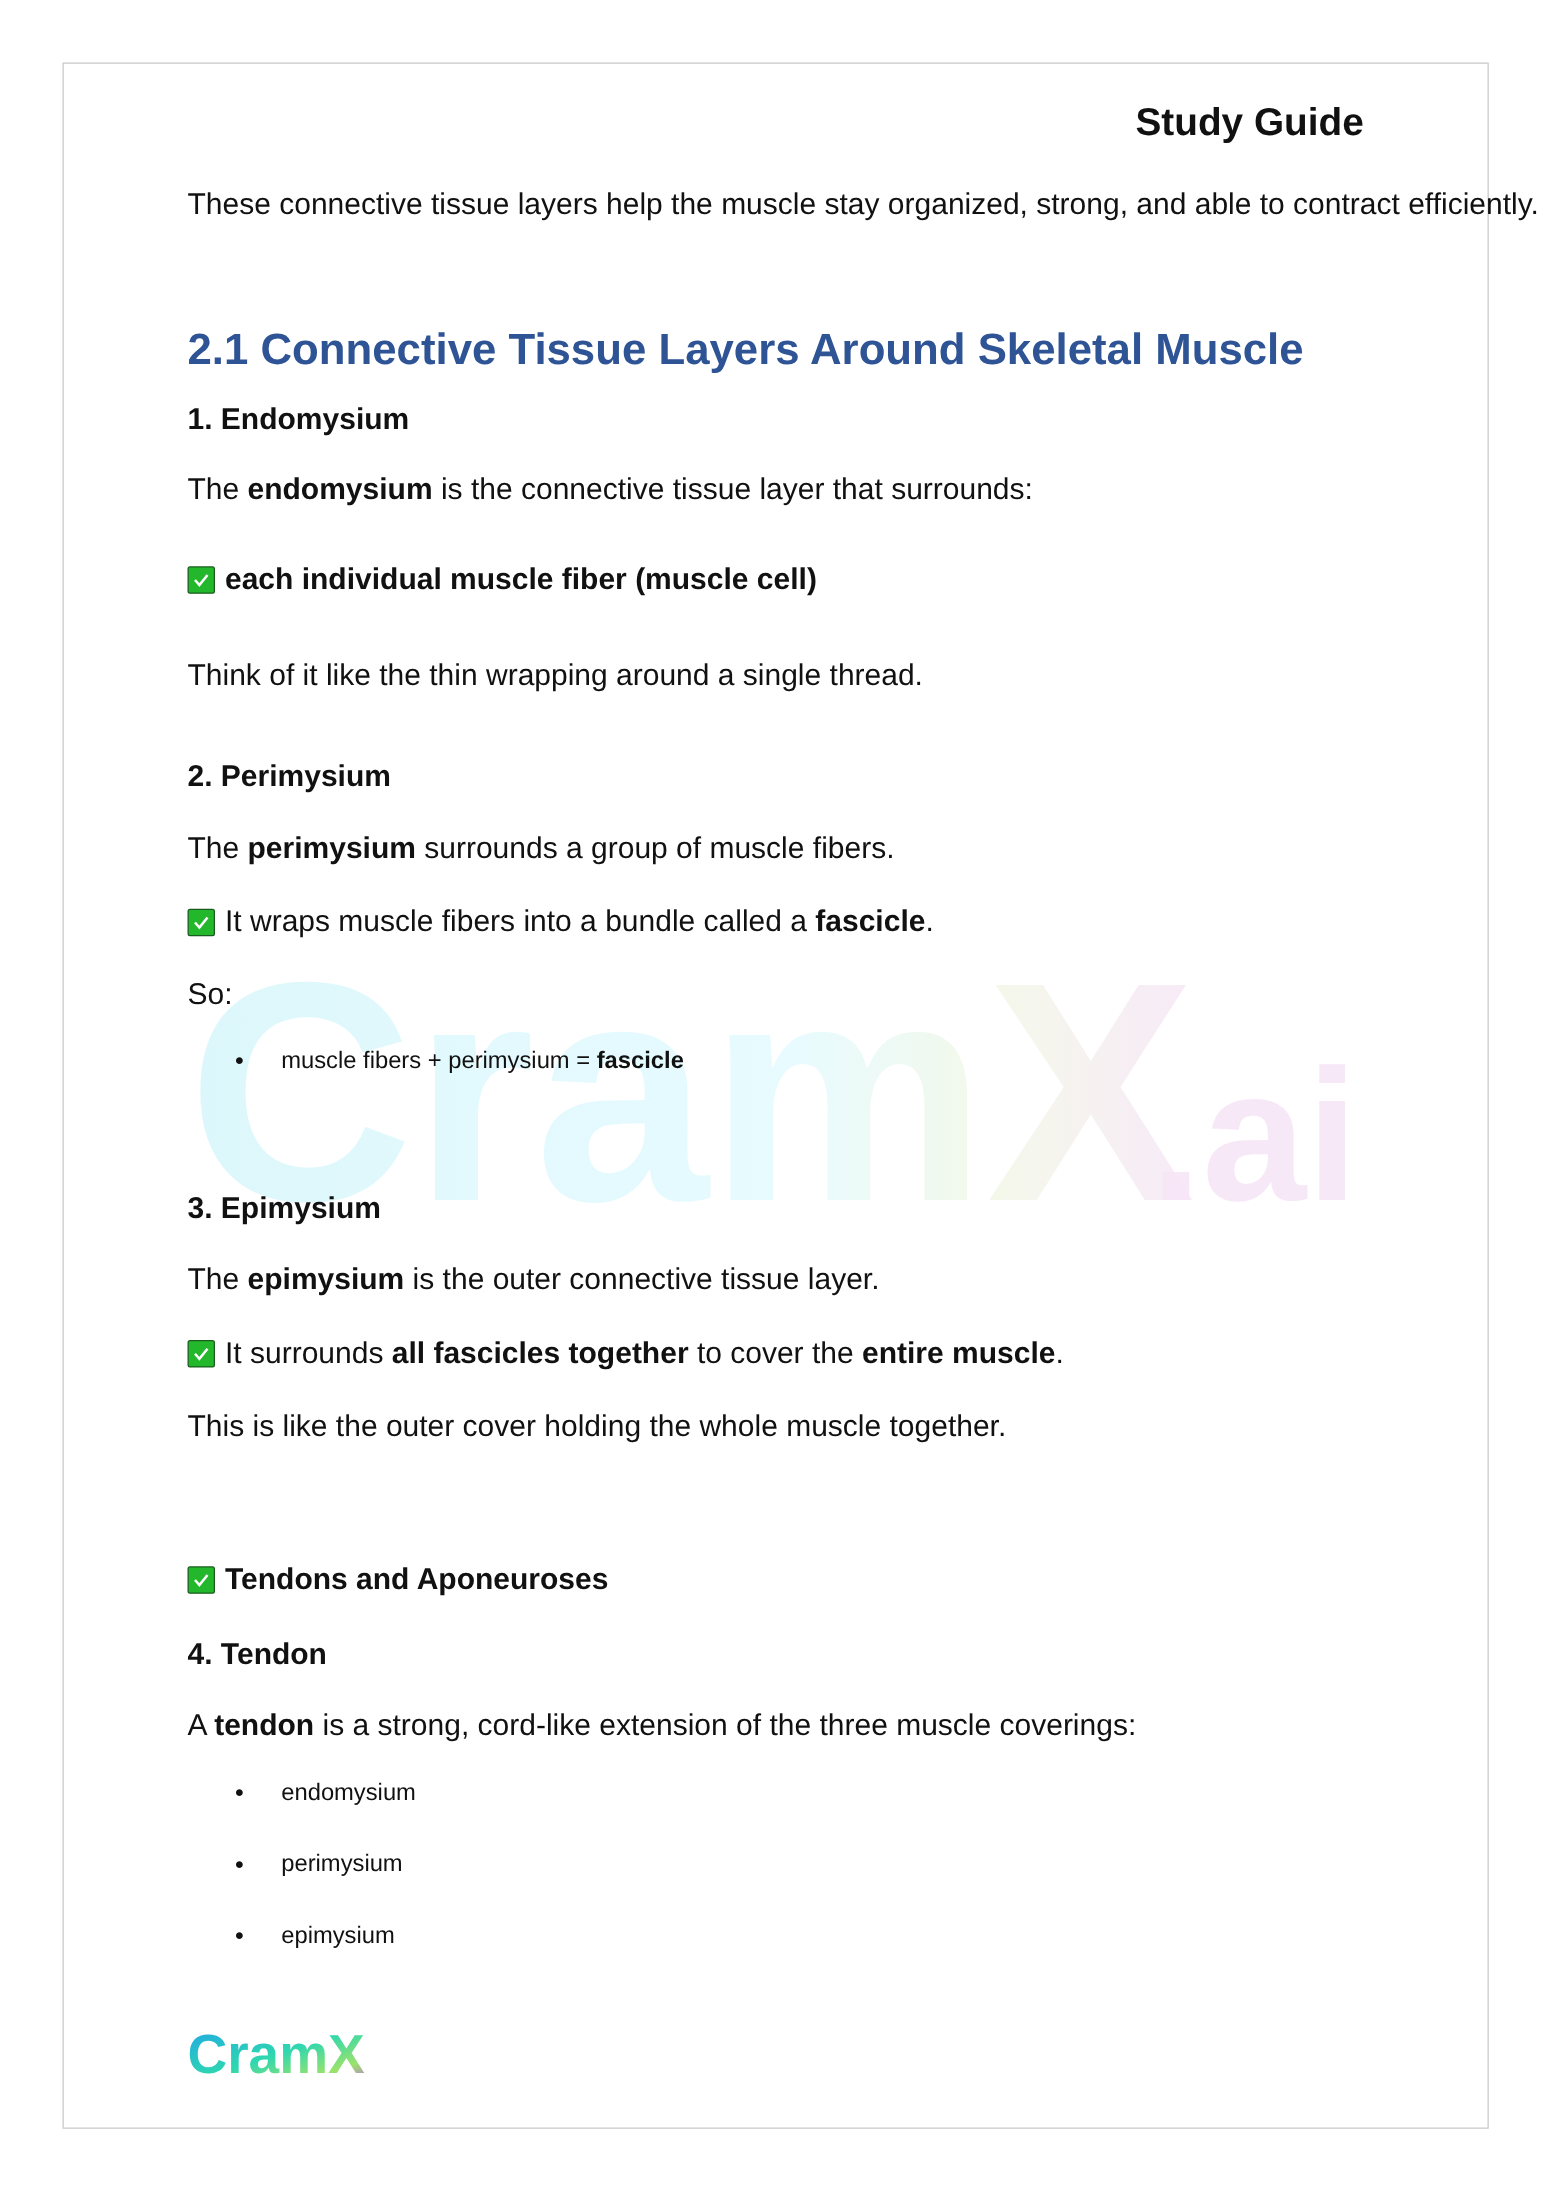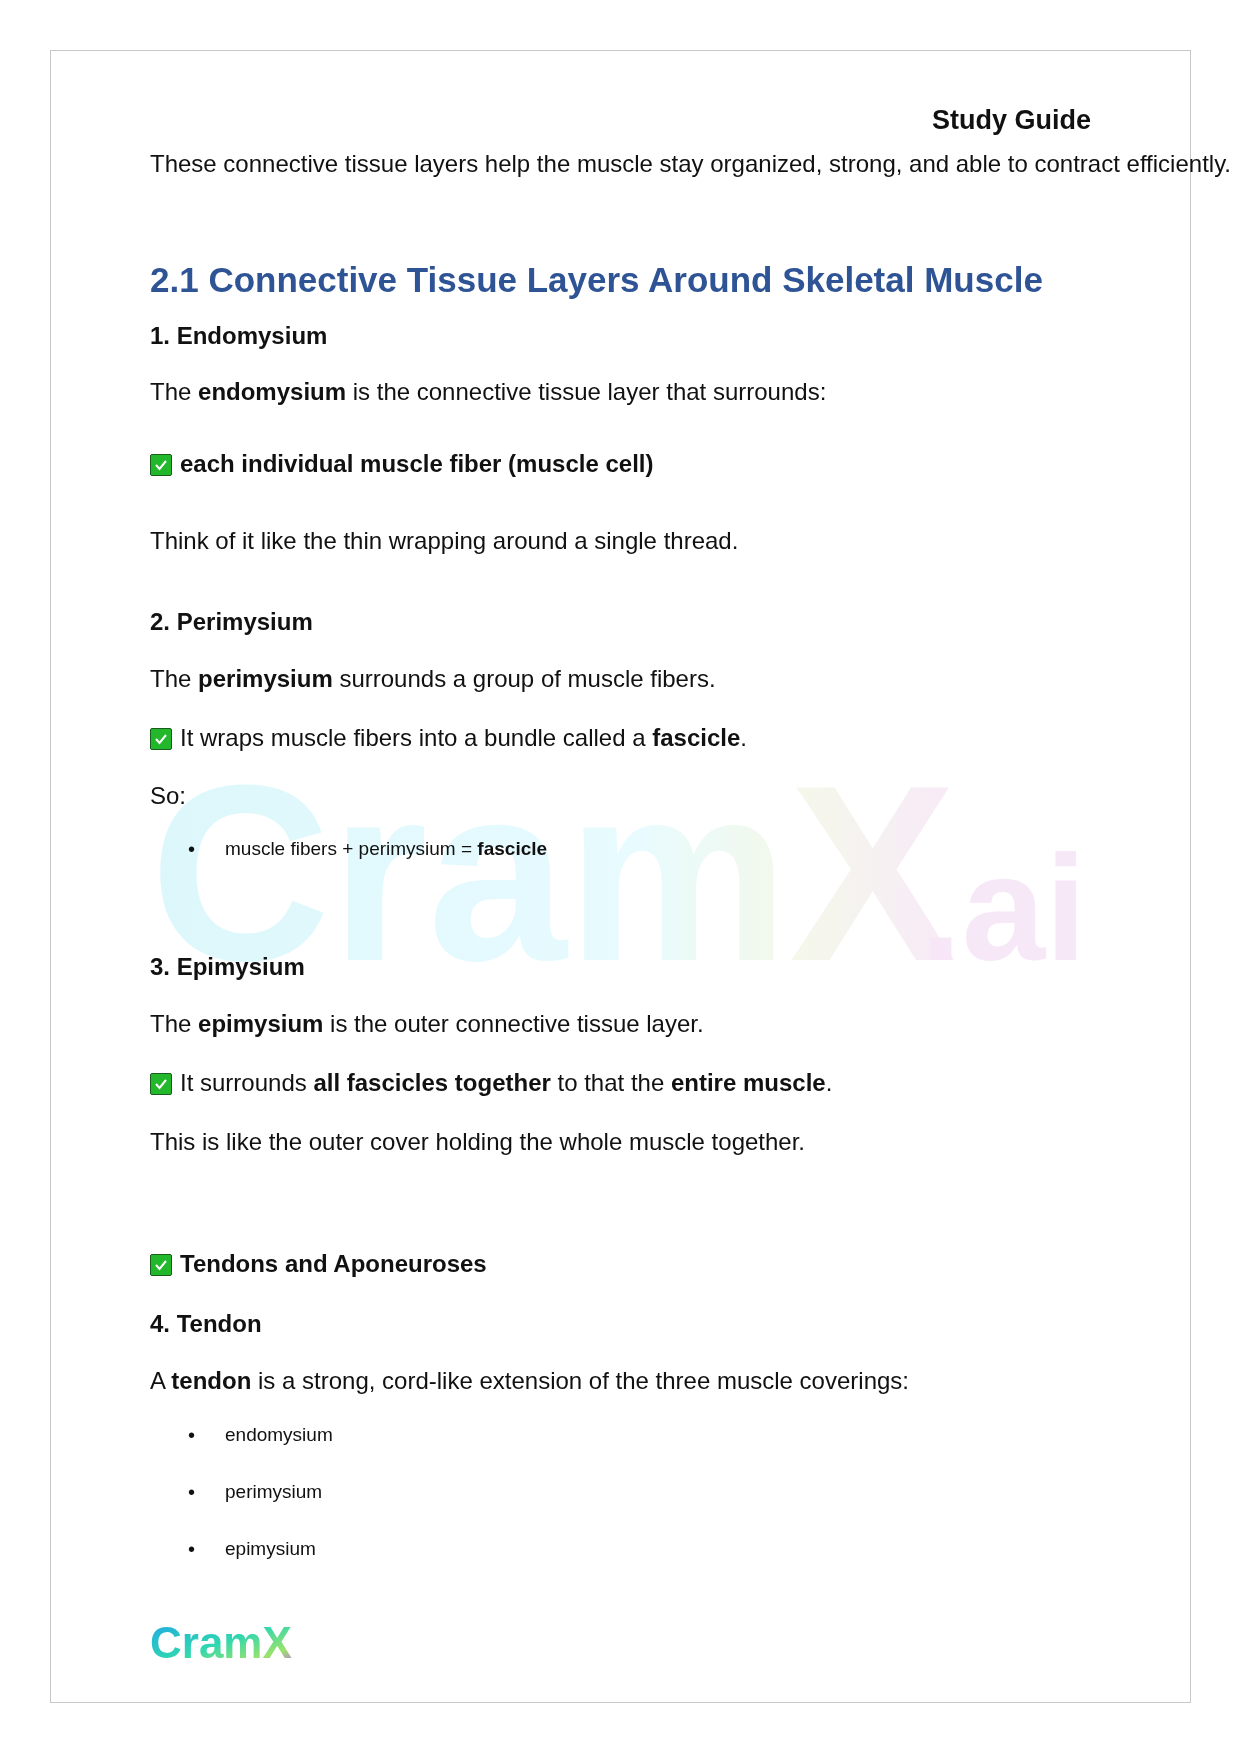--- a/index.html
+++ b/index.html
@@ -1,18 +1,18 @@
 <!DOCTYPE html>
 <html><head>
 <meta charset="utf-8">
 <style>
   html, body { margin:0; padding:0; background:#ffffff; }
   body { width:1241px; height:1754px; position:relative; font-family:"Liberation Sans", sans-serif; color:#111; }
   .page-frame { position:absolute; left:50px; top:50px; width:1141px; height:1653px; border:1px solid #c8c8c8; box-sizing:border-box; }
-  .doc-title { position:absolute; right:150px; top:105px; font-size:27px; font-weight:bold; }
+  .doc-title { position:absolute; right:150px; top:80px; font-size:31px; font-weight:bold; }
   .p { position:absolute; left:150px; font-size:24px; white-space:nowrap; }
   .b { font-weight:bold; }
   .section-heading { position:absolute; left:150px; top:260px; font-size:35px; font-weight:bold; color:#2f5496; font-family:"Liberation Sans", sans-serif; }
   .check { display:inline-block; width:22px; height:22px; background:#23b82b; border:1px solid #1a5c1e; box-sizing:border-box; border-radius:2px; vertical-align:-4px; margin-right:8px; position:relative; }
   .check svg { position:absolute; left:3px; top:3px; }
   .bullet { position:absolute; left:188px; font-size:20px; }
   .bullet-text { position:absolute; left:225px; font-size:19px; white-space:nowrap; }
   .watermark { position:absolute; left:150px; top:755px; width:940px; height:240px; pointer-events:none; }
   .footer-logo { position:absolute; left:150px; top:1618px; }
 </style>
@@ -53,21 +53,21 @@
         <path d="M2 7 L5.5 11 L12 3" stroke="#fff" stroke-width="2" fill="none"></path>
       </svg></span><span>It wraps muscle fibers into a bundle called a </span><span class="b">fascicle</span><span>.</span></div>
 <div class="p" style="top:782px;">So:</div>
 <div class="bullet" style="top:838px;">•</div>
 <div class="bullet-text" style="top:838px;"><span>muscle fibers + perimysium = </span><span class="b">fascicle</span></div>
 
 <div class="p b" style="top:953px;">3. Epimysium</div>
 <div class="p" style="top:1010px;"><span>The </span><span class="b">epimysium</span><span> is the outer connective tissue layer.</span></div>
 <div class="p" style="top:1069px;"><span class="check"><svg width="14" height="14" viewBox="0 0 14 14">
         <path d="M2 7 L5.5 11 L12 3" stroke="#fff" stroke-width="2" fill="none"></path>
-      </svg></span><span>It surrounds </span><span class="b">all fascicles together</span><span> to that the </span><span class="b">entire muscle</span><span>.</span></div>
+      </svg></span><span>It surrounds </span><span class="b">all fascicles together</span><span> to cover the </span><span class="b">entire muscle</span><span>.</span></div>
 <div class="p" style="top:1128px;">This is like the outer cover holding the whole muscle together.</div>
 
 <div class="p b" style="top:1250px;"><span class="check"><svg width="14" height="14" viewBox="0 0 14 14">
         <path d="M2 7 L5.5 11 L12 3" stroke="#fff" stroke-width="2" fill="none"></path>
       </svg></span><span>Tendons and Aponeuroses</span></div>
 <div class="p b" style="top:1310px;">4. Tendon</div>
 <div class="p" style="top:1367px;text-align:right;"><span>A </span><span class="b">tendon</span><span> is a strong, cord-like extension of the three muscle coverings:</span></div>
 
 <div class="bullet" style="top:1424px;">•</div>
 <div class="bullet-text" style="top:1424px;">endomysium</div>

